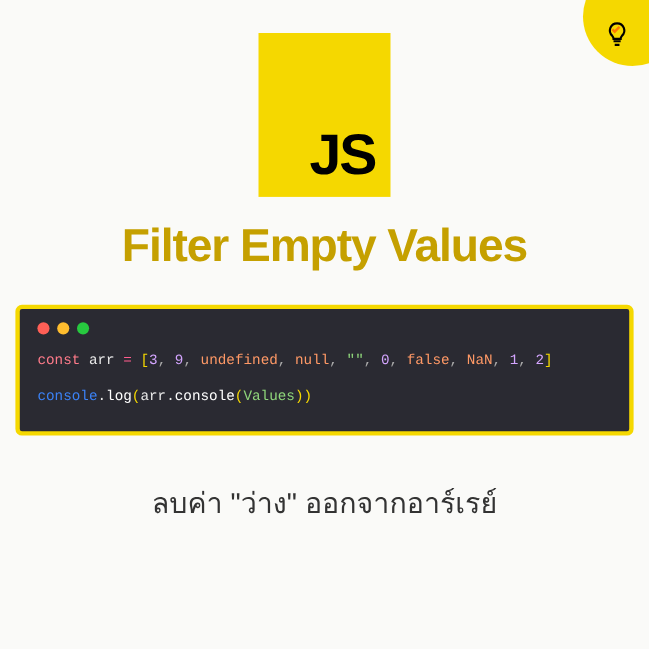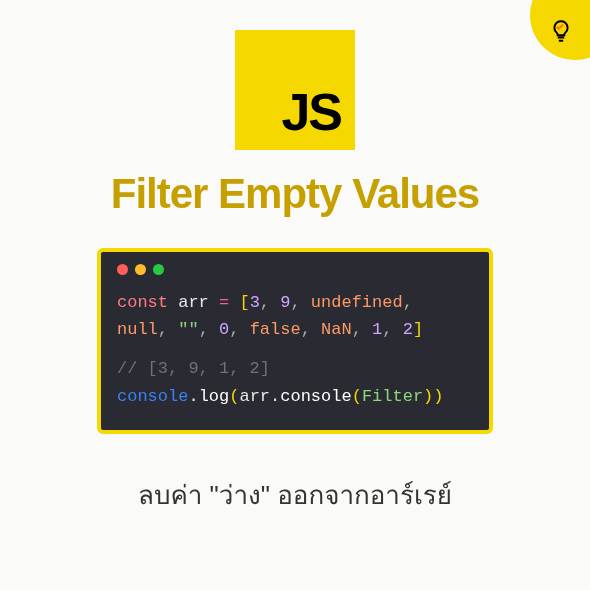--- a/index.html
+++ b/index.html
@@ -29,21 +29,21 @@
     }
     .corner-badge-inner {
       position: absolute;
       top: 48px;
       left: 18px;
       color: #111;
       font-size: 18px;
     }
     .js-logo {
       width: 120px;
-      height: 120px;
+      height: 149px;
       background: #f5d800;
       margin: 30px auto 20px;
       position: relative;
     }
     .js-logo-text {
       position: absolute;
       bottom: 8px;
       right: 14px;
       font-size: 52px;
       font-weight: bold;
@@ -52,28 +52,28 @@
     }
     .title {
       text-align: center;
       font-size: 42px;
       font-weight: bold;
       color: #c5a000;
       margin-bottom: 30px;
       letter-spacing: -1px;
     }
     .code-window {
-      width: 396px;
+      width: 562px;
       margin: 0 auto;
       background: #2a2a32;
       border: 4px solid #f5d800;
       border-radius: 6px;
       padding: 12px 16px 20px;
       font-family: 'Courier New', monospace;
-      font-size: 17px;
+      font-size: 13px;
       line-height: 1.6;
     }
     .window-dots {
       display: flex;
       gap: 7px;
       margin-bottom: 14px;
     }
     .dot {
       width: 11px;
       height: 11px;
@@ -131,17 +131,16 @@
 <h1 class="title">Filter Empty Values</h1>
 
 <div class="code-window">
   <div class="window-dots">
     <span class="dot dot-red"></span>
     <span class="dot dot-yellow"></span>
     <span class="dot dot-green"></span>
   </div>
   <div class="code-line"><span class="kw">const</span> <span class="var">arr</span> <span class="op">=</span> <span class="bracket">[</span><span class="num">3</span><span class="comma">,</span> <span class="num">9</span><span class="comma">,</span> <span class="undef">undefined</span><span class="comma">,</span> <span class="null">null</span><span class="comma">,</span> <span class="str">""</span><span class="comma">,</span> <span class="num">0</span><span class="comma">,</span> <span class="bool">false</span><span class="comma">,</span> <span class="nan">NaN</span><span class="comma">,</span> <span class="num">1</span><span class="comma">,</span> <span class="num">2</span><span class="bracket">]</span></div>
   <div class="code-gap"></div>
-  <div class="code-line comment">// [3, 9, 1, 2]</div>
-  <div class="code-line"><span class="console">console</span><span class="var">.</span><span class="method">log</span><span class="paren">(</span><span class="var">arr</span><span class="var">.</span><span class="method">console</span><span class="paren">(</span><span class="builtin">Filter</span><span class="paren">)</span><span class="paren">)</span></div>
+  <div class="code-line"><span class="console">console</span><span class="var">.</span><span class="method">log</span><span class="paren">(</span><span class="var">arr</span><span class="var">.</span><span class="method">console</span><span class="paren">(</span><span class="builtin">Values</span><span class="paren">)</span><span class="paren">)</span></div>
 </div>
 
 <div class="caption">ลบค่า "ว่าง" ออกจากอาร์เรย์</div>
 
 </body></html>

